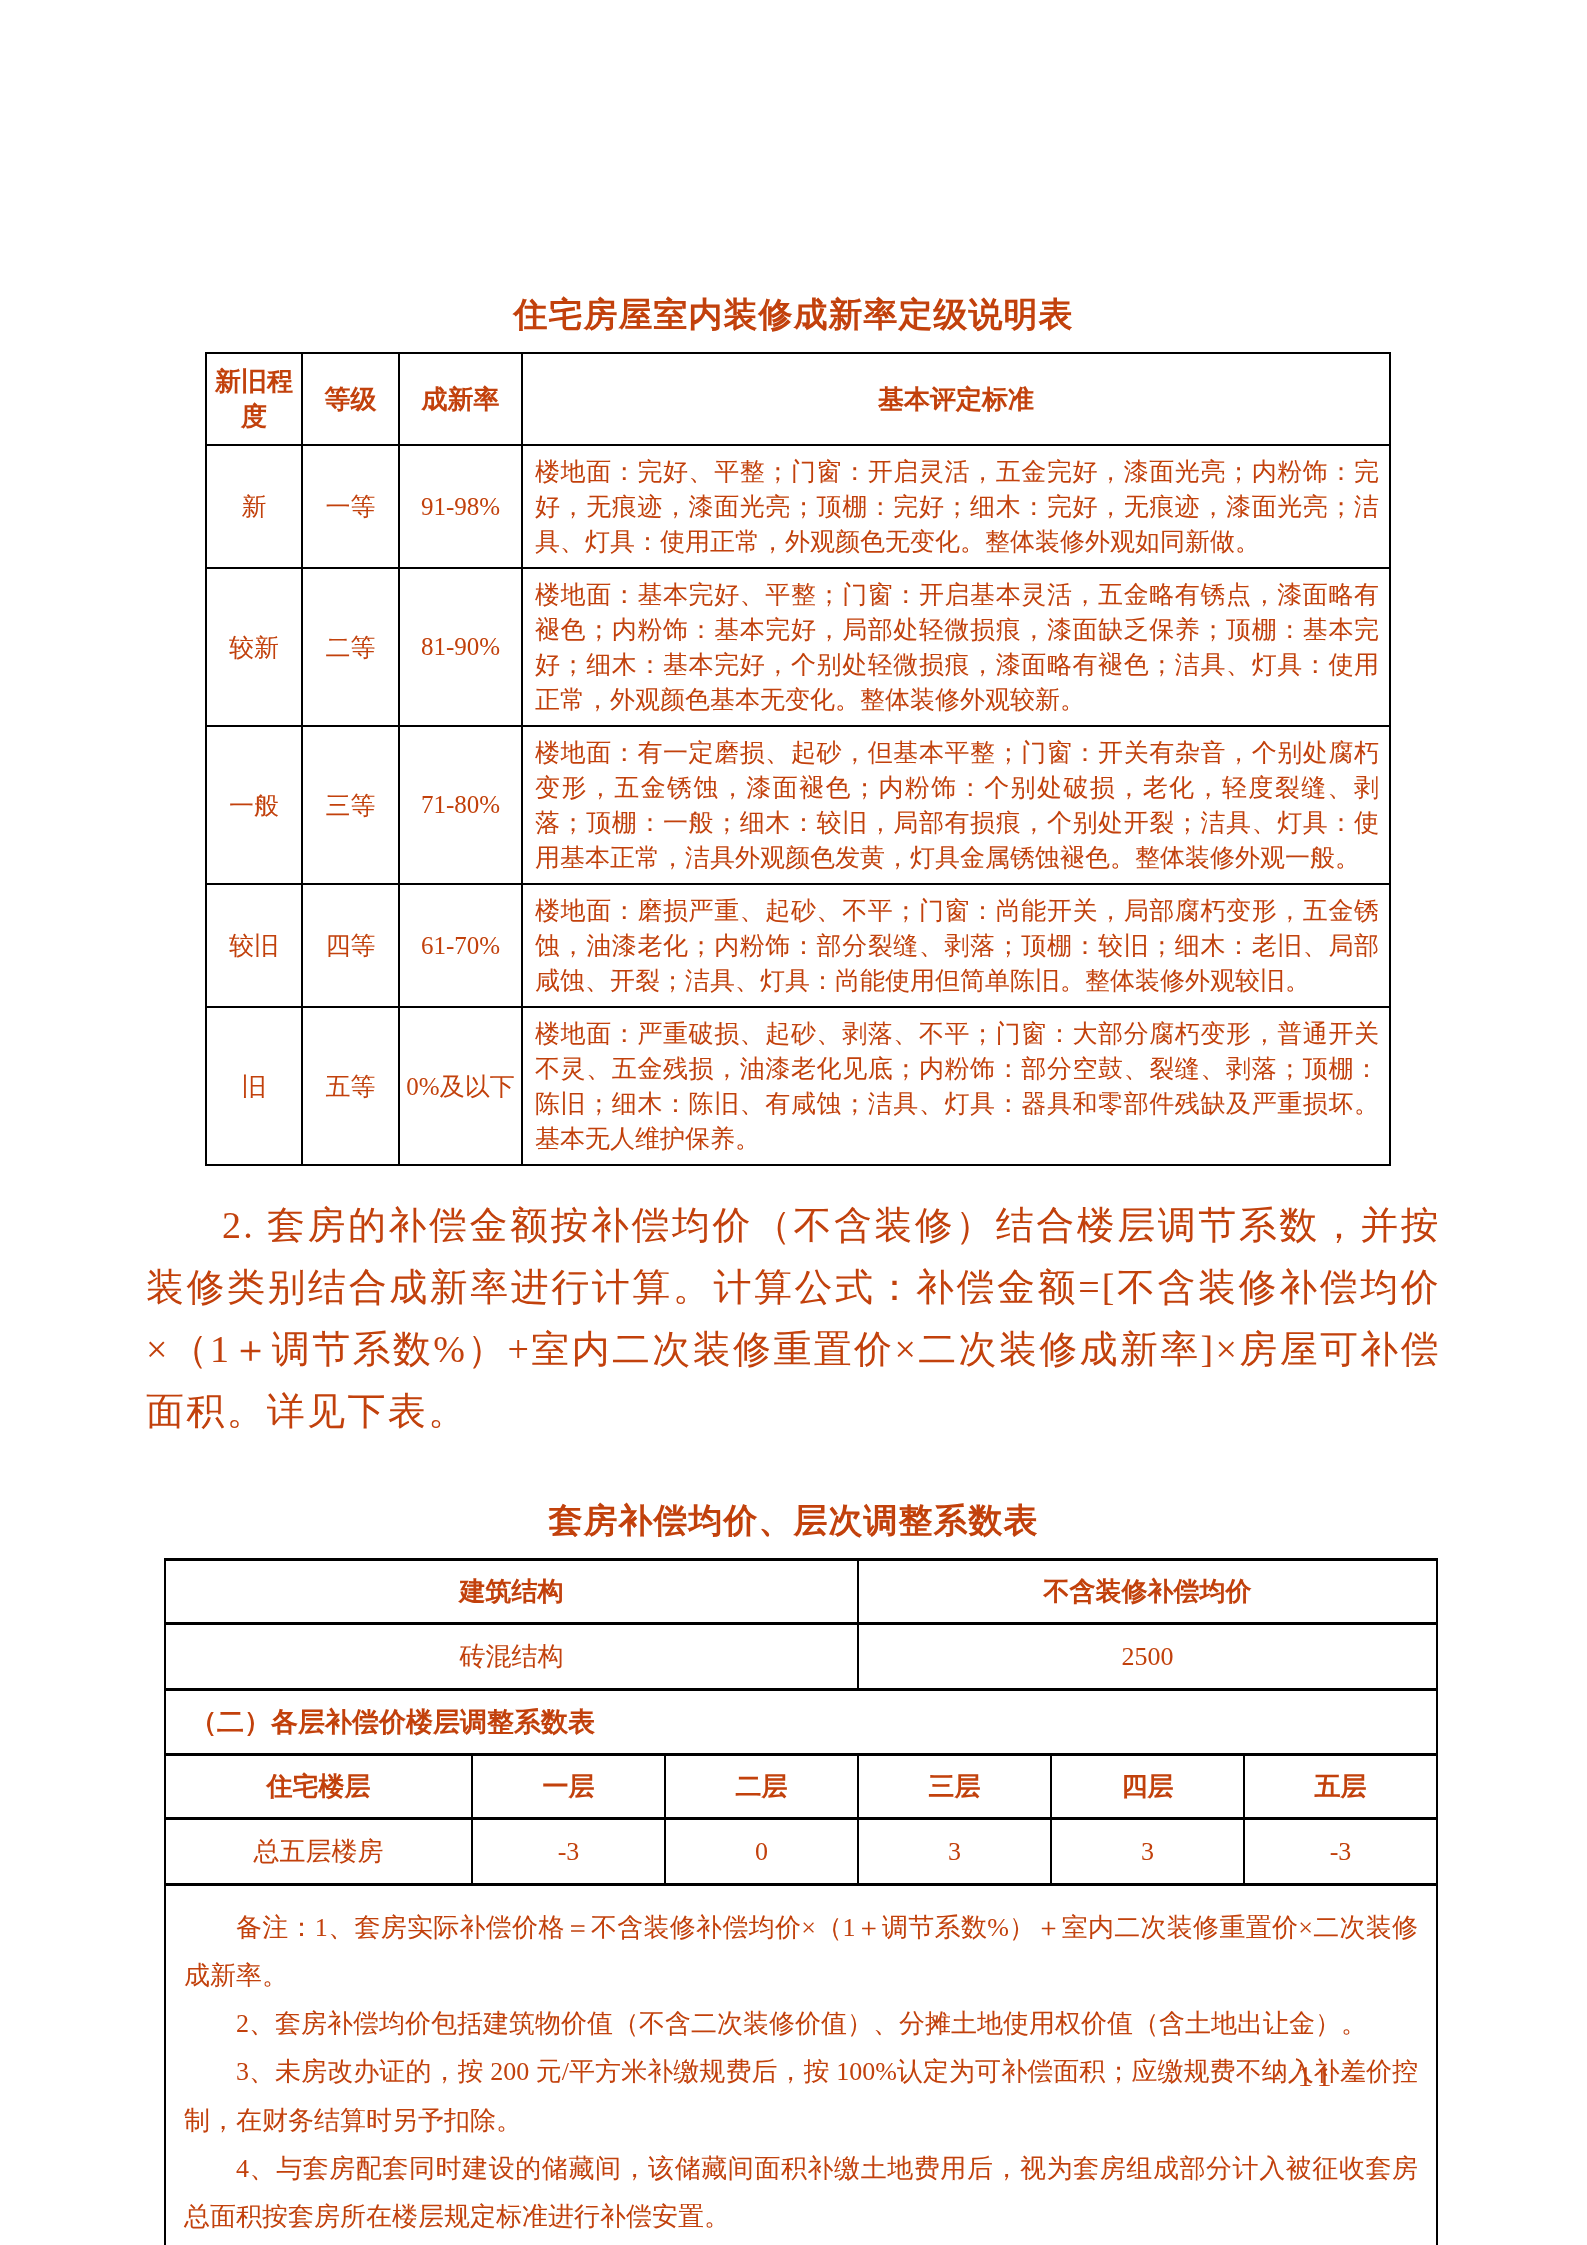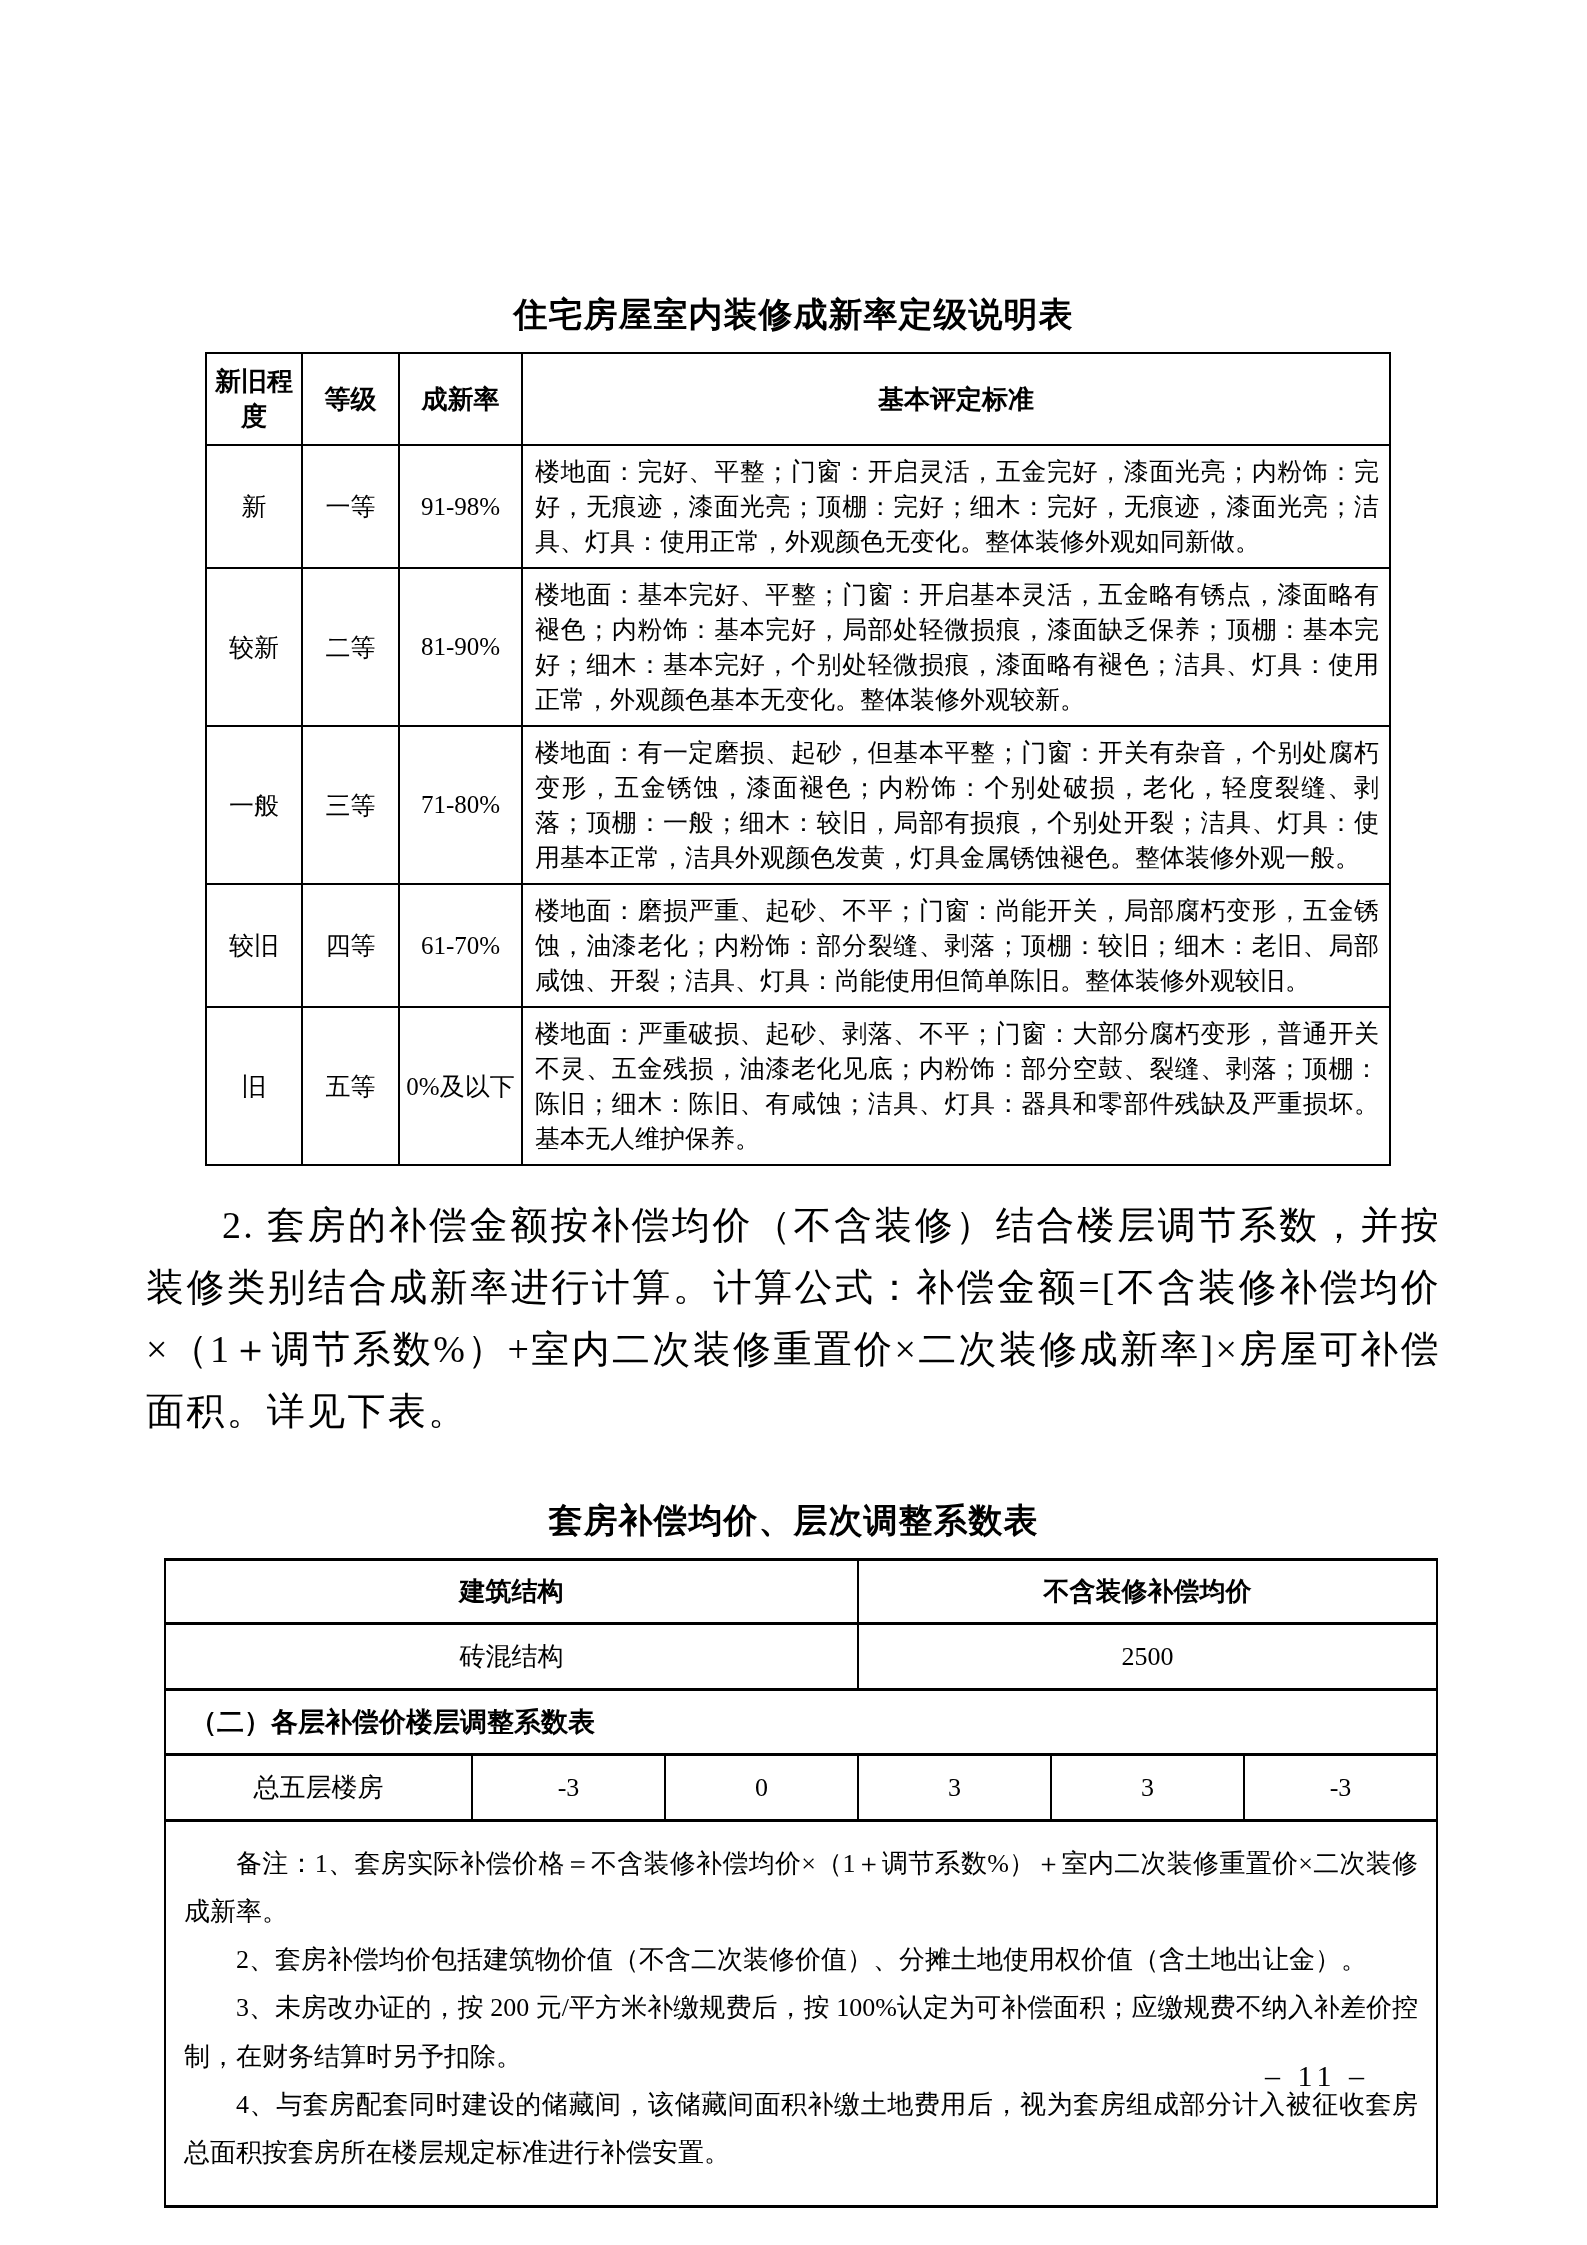--- a/index.html
+++ b/index.html
@@ -1,20 +1,20 @@
 <!DOCTYPE html>
 <html><head>
 <meta charset="utf-8">
 <style>
   html,body { margin:0; padding:0; background:#ffffff; }
   .page {
     position:relative;
     width:1587px; height:2245px;
     background:#ffffff;
-    color:#000000;
+    color:#c2410c;
     font-family:"Liberation Serif","DejaVu Serif",serif;
     box-sizing:border-box;
     padding:292px 146px 0 146px;
     overflow:hidden;
   }
   .doc-title {
     text-align:center;
     font-size:34px;
     font-weight:bold;
     font-family:"Liberation Sans","DejaVu Sans",sans-serif;
@@ -182,20 +182,28 @@
         <td class="colhead" colspan="3">不含装修补偿均价</td>
       </tr>
       <tr>
         <td class="cell" colspan="3">砖混结构</td>
         <td class="cell" colspan="3">2500</td>
       </tr>
       <tr>
         <td class="sec" colspan="6">（二）各层补偿价楼层调整系数表</td>
       </tr>
       <tr>
+        <td class="colhead">住宅楼层</td>
+        <td class="colhead">一层</td>
+        <td class="colhead">二层</td>
+        <td class="colhead">三层</td>
+        <td class="colhead">四层</td>
+        <td class="colhead">五层</td>
+      </tr>
+      <tr>
         <td class="cell">总五层楼房</td>
         <td class="cell">-3</td>
         <td class="cell">0</td>
         <td class="cell">3</td>
         <td class="cell">3</td>
         <td class="cell">-3</td>
       </tr>
       <tr>
         <td class="notes" colspan="6">
           <p class="note-p">备注：1、套房实际补偿价格＝不含装修补偿均价×（1＋调节系数%）＋室内二次装修重置价×二次装修成新率。</p>

